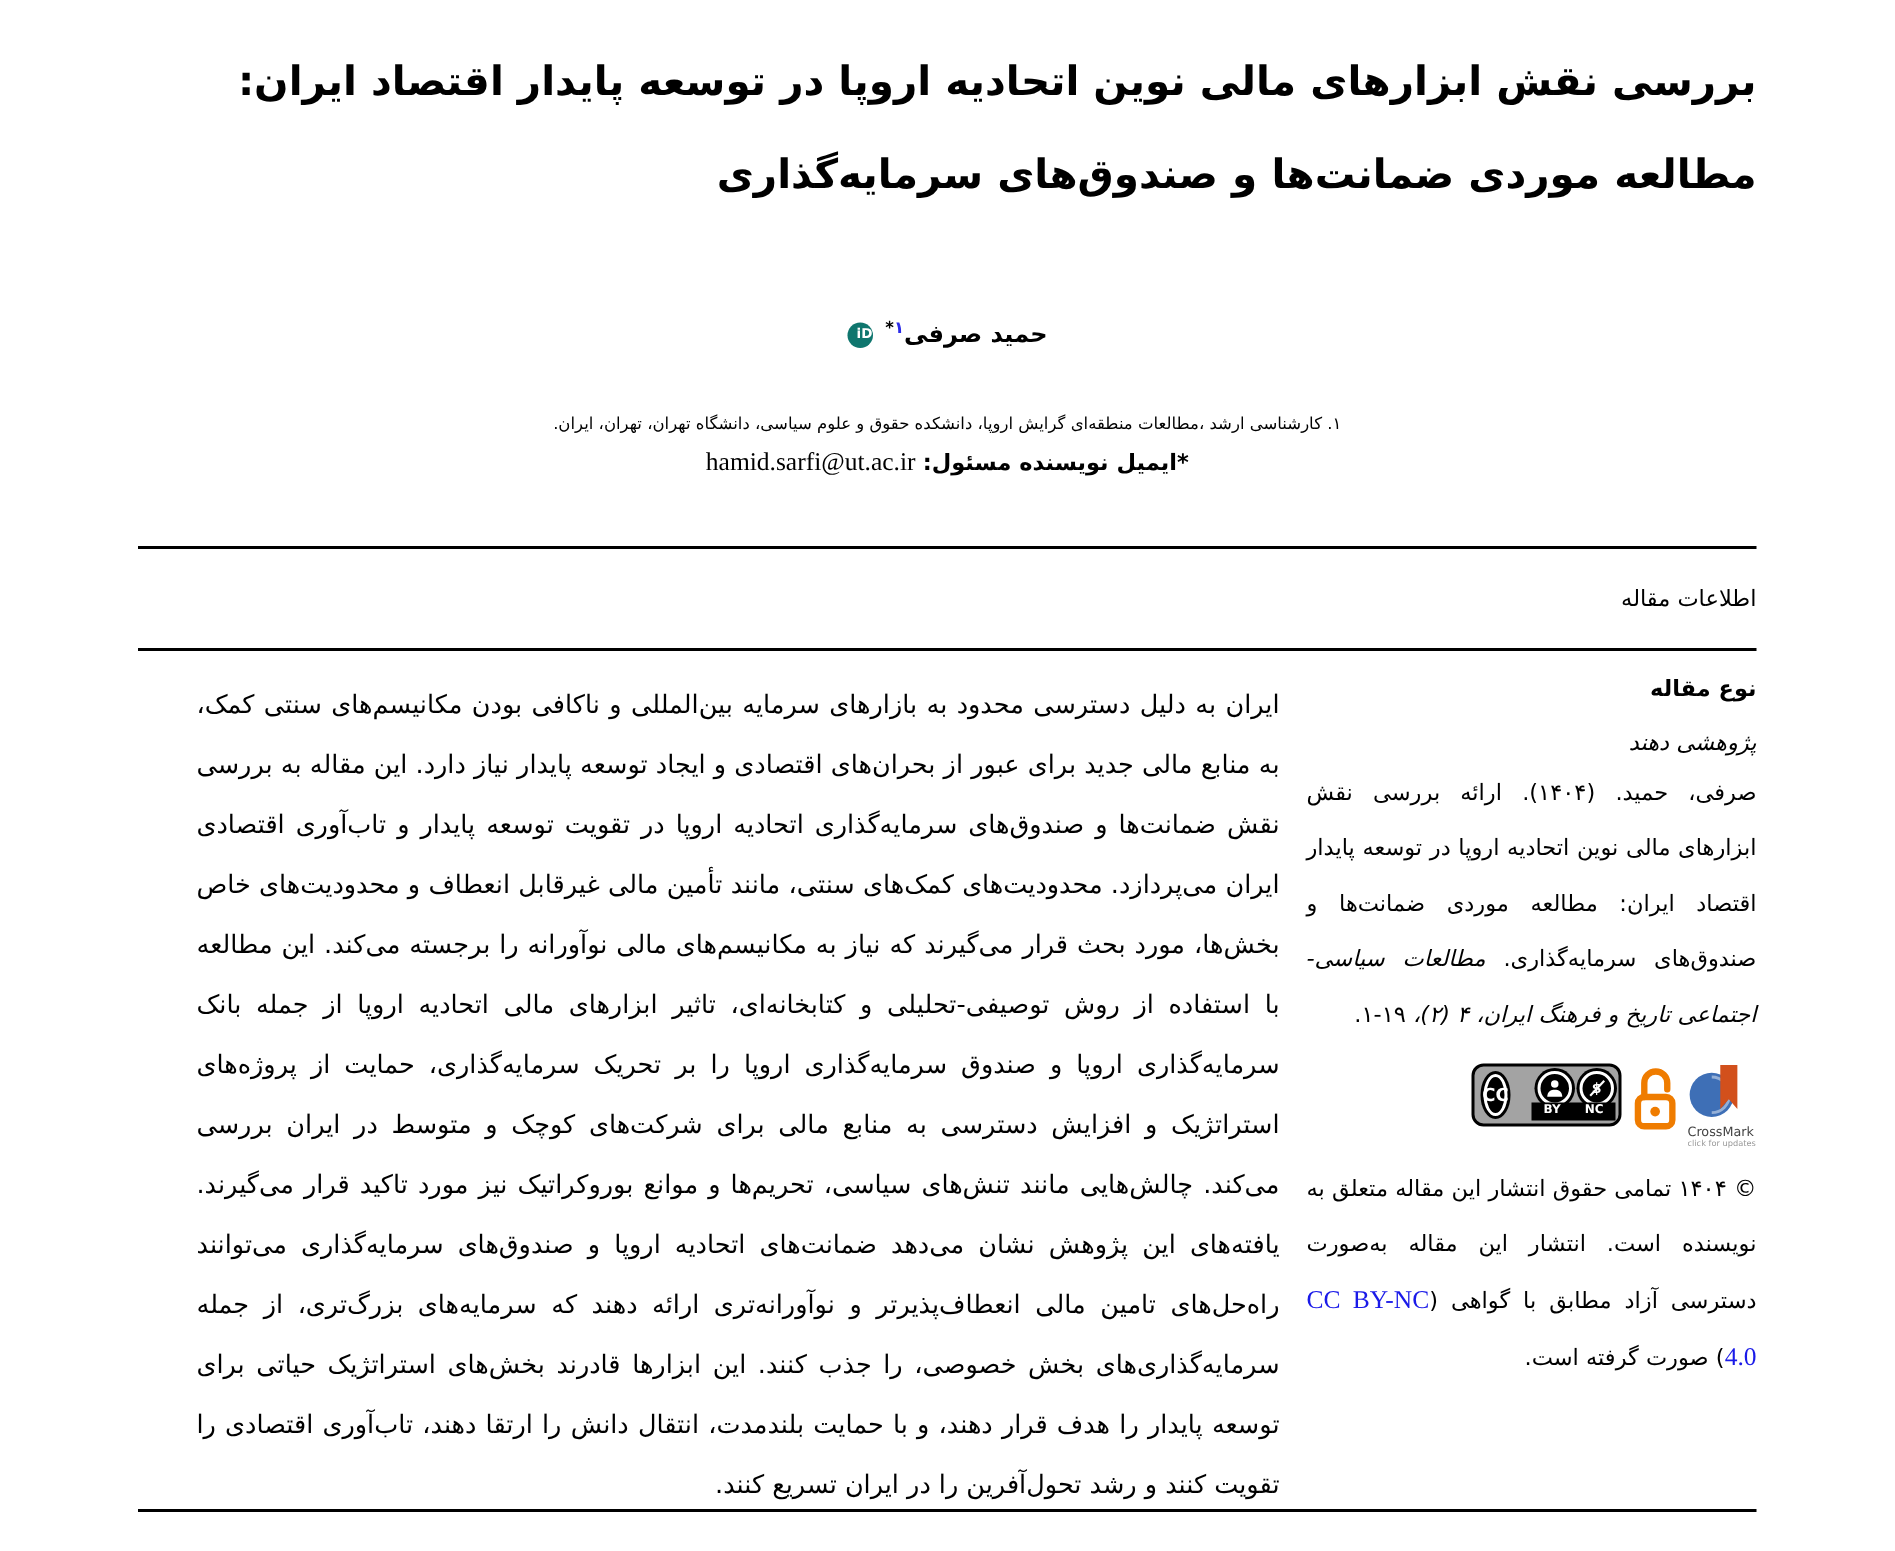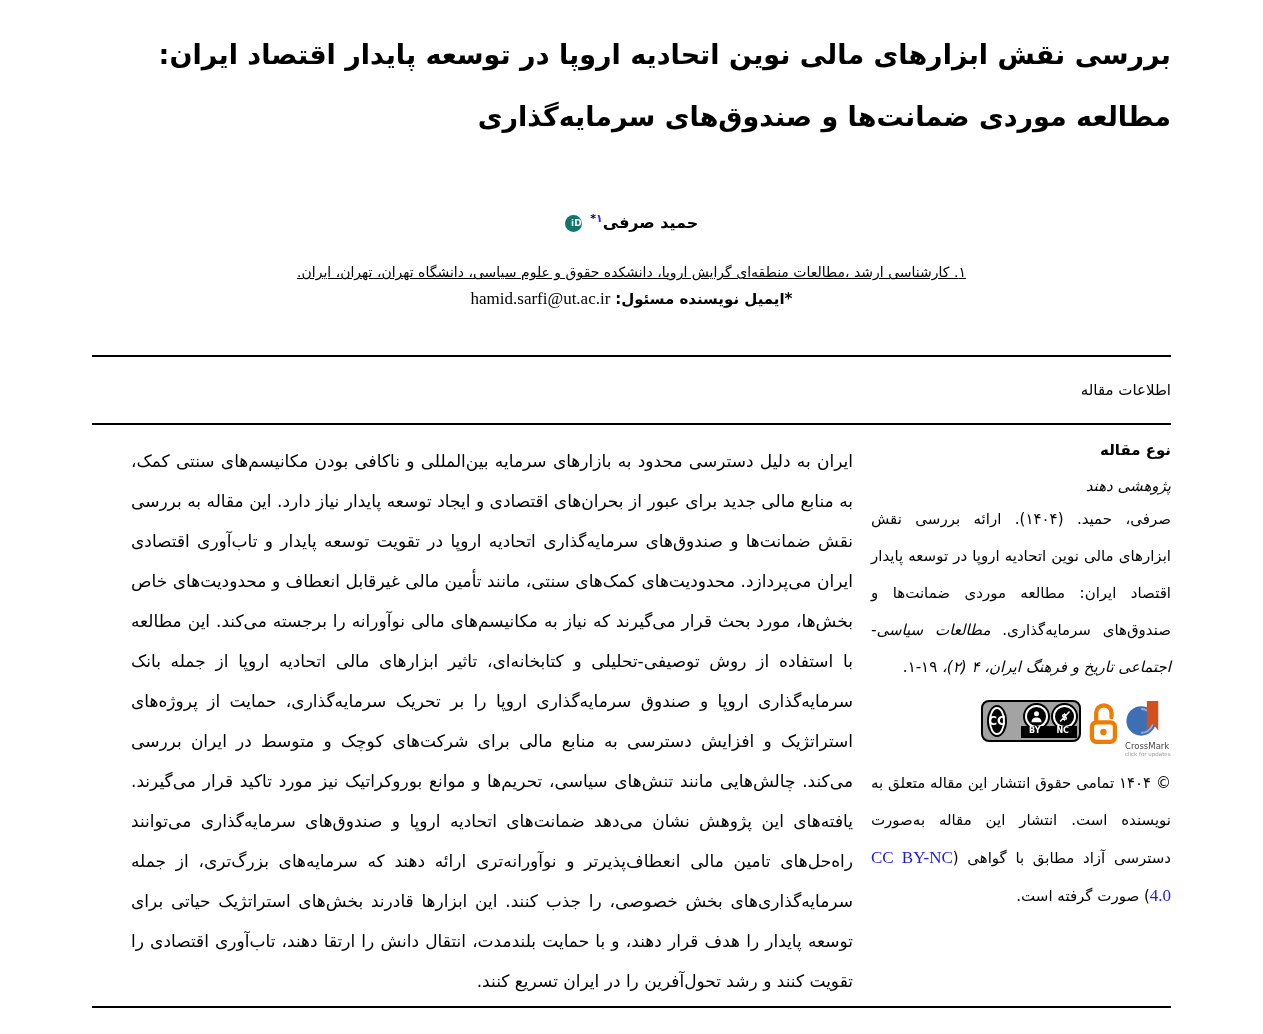--- a/index.html
+++ b/index.html
@@ -24,21 +24,21 @@
   }
   .sup { font-size:11px; vertical-align:super; font-weight:bold; }
   .sup-num { color:#2b2be8; }
   .orcid {
     display:inline-block; width:17px; height:17px; border-radius:50%;
     background:#0f766e; color:#fff; font-size:9px; font-weight:bold;
     line-height:17px; text-align:right; vertical-align:middle; margin-right:3px;
   }
   .affiliation {
     direction:rtl; text-align:center;
-    margin-top:32px; font-size:14px;text-decoration:underline;
+    margin-top:44px; font-size:11px;
   }
   .email-row {
     direction:rtl; text-align:center;
     margin-top:9px; font-size:15px;
   }
   .email-label { font-weight:bold; }
   .email-address { font-family:"Liberation Serif", serif; font-size:17px; }
   .rule { border-top:2px solid #000; }
   .rule-top { margin-top:46px; }
   .header-row { display:flex; direction:rtl; align-items:center; height:66px; }

